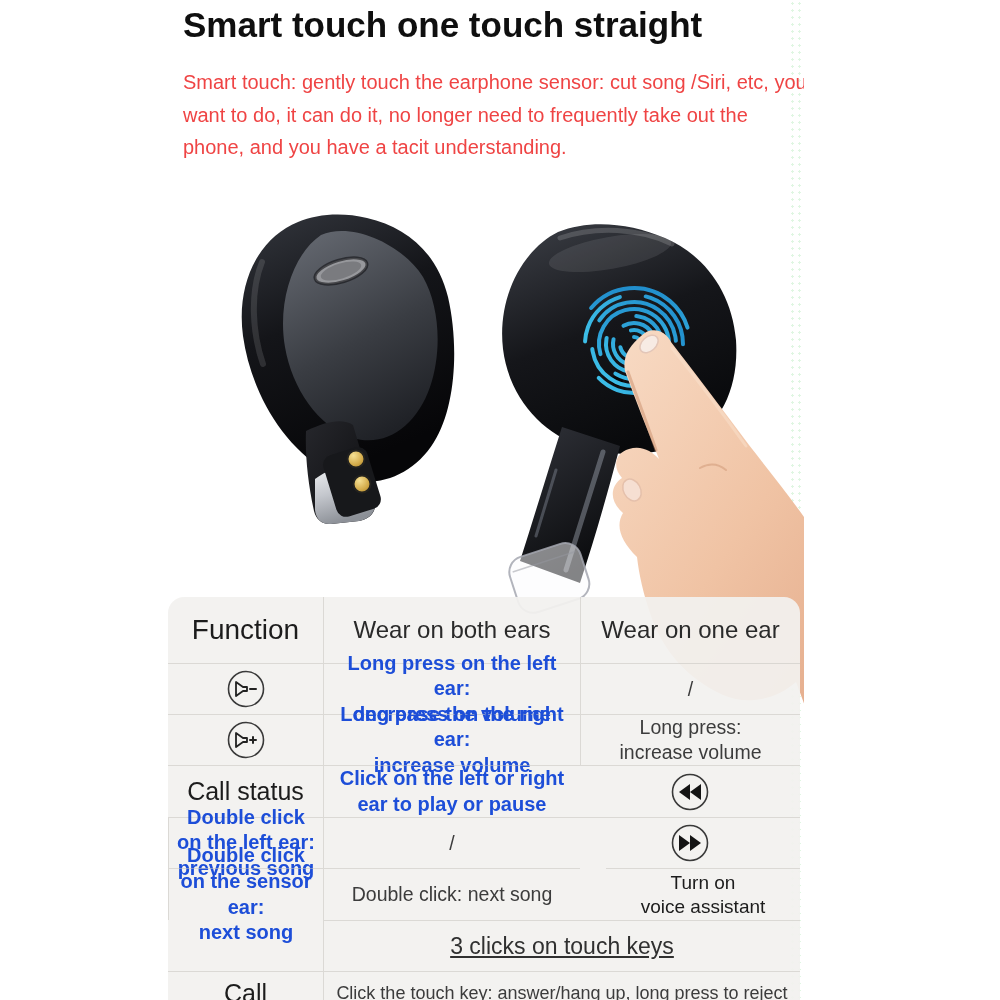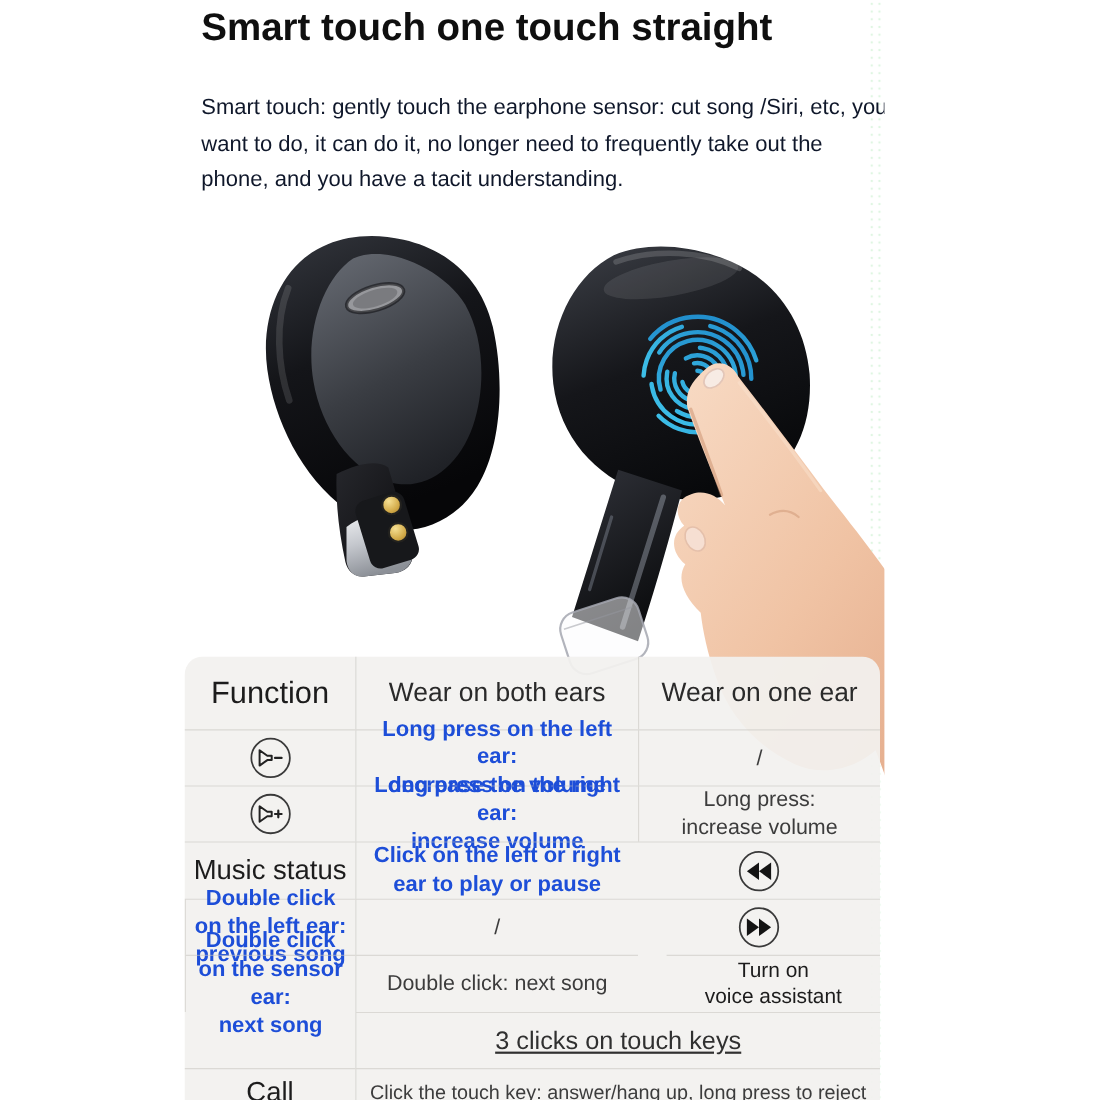--- a/index.html
+++ b/index.html
@@ -1,21 +1,21 @@
 <!DOCTYPE html>
 <html><head>
 <meta charset="utf-8">
 <style>
   html,body{margin:0;padding:0;background:#ffffff;}
   #canvas{position:relative;width:804px;height:1000px;overflow:hidden;background:#ffffff;
           font-family:"Liberation Sans","DejaVu Sans",sans-serif;}
 
   
   .title{position:absolute;left:183px;top:5px;font-size:35px;font-weight:700;color:#0f0f0f;letter-spacing:0;}
-  .desc{position:absolute;left:183px;top:82px;width:625px;font-size:20px;line-height:32.5px;color:#0f172a;}
+  .desc{position:absolute;left:183px;top:66px;width:625px;font-size:20px;line-height:32.5px;color:#ef4444;}
 
   
   .photo{position:absolute;left:0;top:0;width:1000px;height:1000px;}
 
   
   .edge-dots{position:absolute;right:0;top:0;width:15px;height:1000px;opacity:.55;
     background-image:radial-gradient(rgba(150,225,160,.55) 1.2px,transparent 1.4px);
     background-size:7px 7px;}
 
   
@@ -183,21 +183,21 @@
         <circle cx="20" cy="20" r="17.5" fill="none" stroke="#3a3a3a" stroke-width="1.6"></circle>
         <path d="M 10 13 L 10 27 L 17 22 L 21 22 L 21 18 L 17 18 Z" fill="none" stroke="#222" stroke-width="1.8" stroke-linejoin="round"></path>
         <path d="M 24 20 H 30 M 27 17 V 23" stroke="#222" stroke-width="2" stroke-linecap="round"></path>
       </svg>
     </div>
     <div class="cell bodytxt bt bl">Long press on the right ear:
 increase volume</div>
     <div class="cell onecol bt bl">Long press:
 increase volume</div>
 
-    <div class="cell big-label bt">Music status</div>
+    <div class="cell big-label bt">Call status</div>
     <div class="cell bodytxt bt bl">Click on the left or right
 ear to play or pause</div>
 
     <div class="cell bt">
       <svg class="iconwrap" viewBox="0 0 40 40">
         <circle cx="20" cy="20" r="17.5" fill="none" stroke="#3a3a3a" stroke-width="1.6"></circle>
         <path d="M 20 12 L 20 28 L 9 20 Z" fill="#141414"></path>
         <path d="M 31 12 L 31 28 L 20 20 Z" fill="#141414"></path>
       </svg>
     </div>

